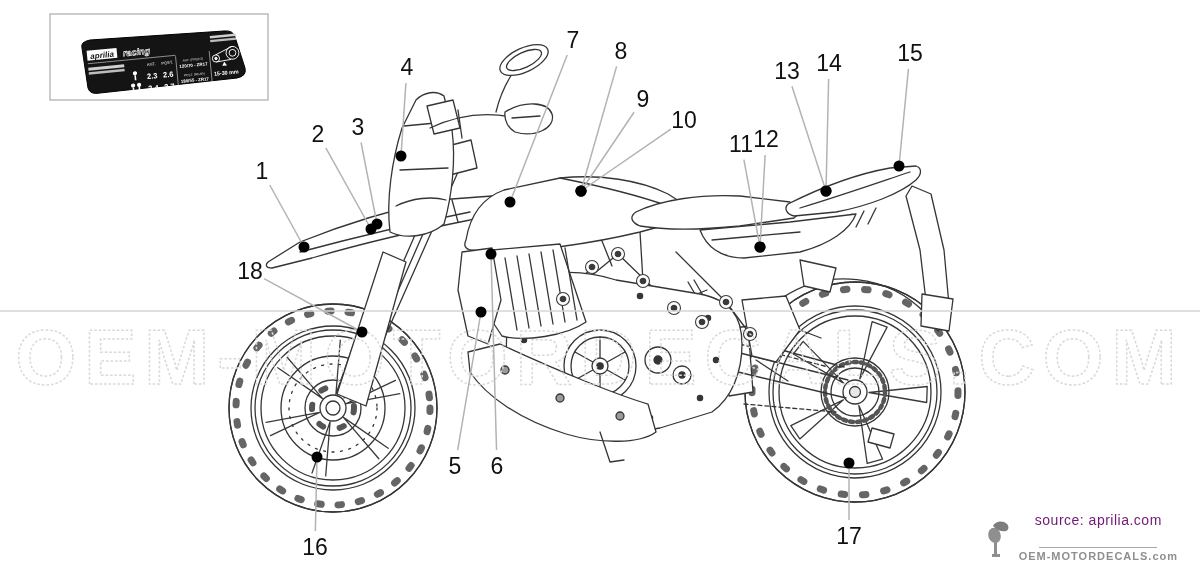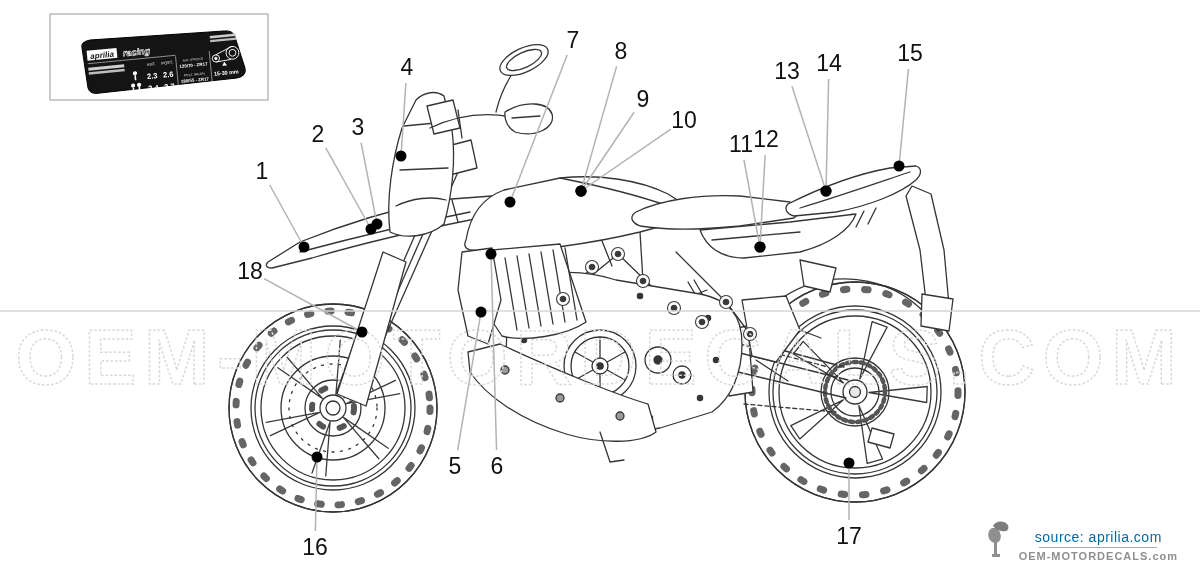--- a/index.html
+++ b/index.html
@@ -1,21 +1,21 @@
 <!DOCTYPE html>
 <html><head>
 <meta charset="utf-8">
 <style>
   html,body{margin:0;padding:0;background:#ffffff;}
   #stage{position:relative;width:1200px;height:570px;background:#fff;overflow:hidden;
          font-family:"Liberation Sans",sans-serif;}
   svg text{font-family:"Liberation Sans",sans-serif;}
   .credit{position:absolute;right:22px;bottom:8px;color:#8f8f8f;display:flex;align-items:flex-end;gap:8px;}
   .credit .txt{display:flex;flex-direction:column;align-items:center;}
-  .credit .src{font-size:14px;letter-spacing:.5px;color:#0369a1;padding-bottom:1px;}
+  .credit .src{font-size:14px;letter-spacing:.5px;color:#701a75;padding-bottom:18px;}
   .credit .rule{width:118px;height:0;border-top:1.5px solid #a9a9a9;margin:1px 0 2px 0;}
   .credit .site{font-size:11px;font-weight:bold;letter-spacing:1px;color:#8f8f8f;}
 </style>
 </head>
 <body>
 
 <div id="stage">
 
 <svg id="diagram" width="1200" height="570" viewBox="0 0 1200 570">
   <defs>

